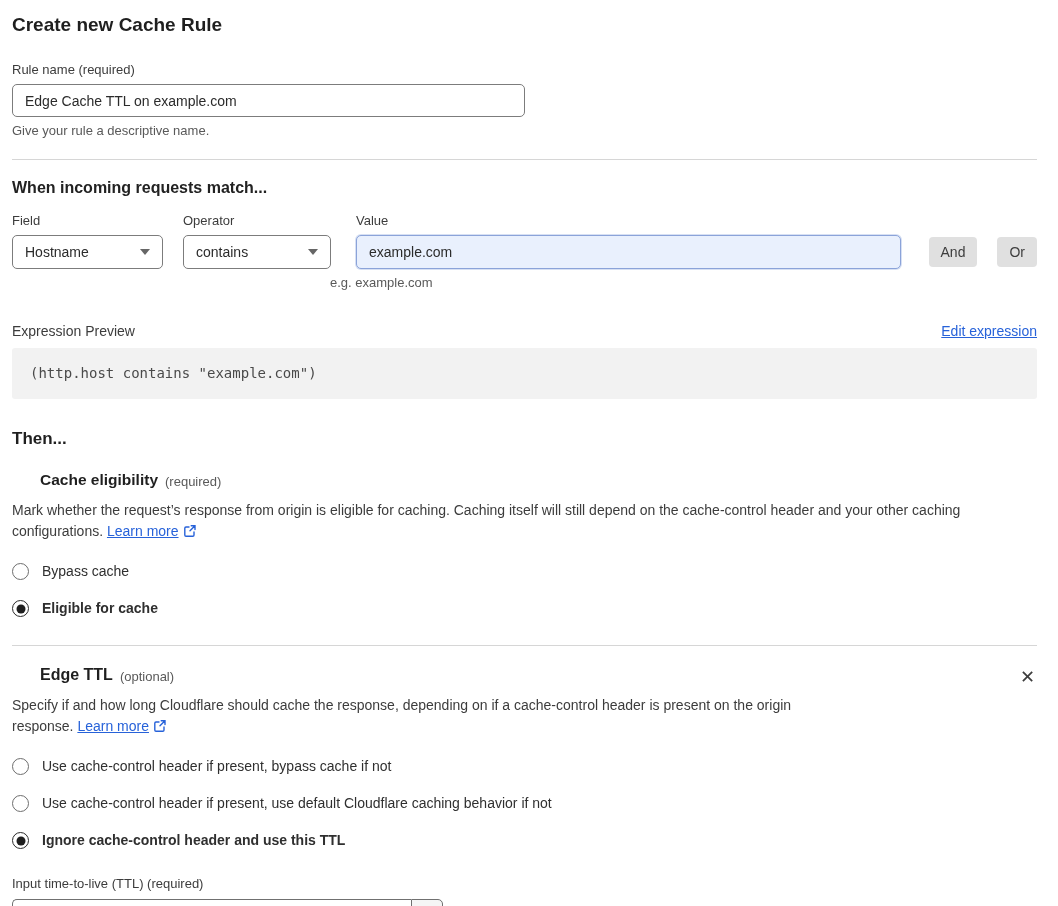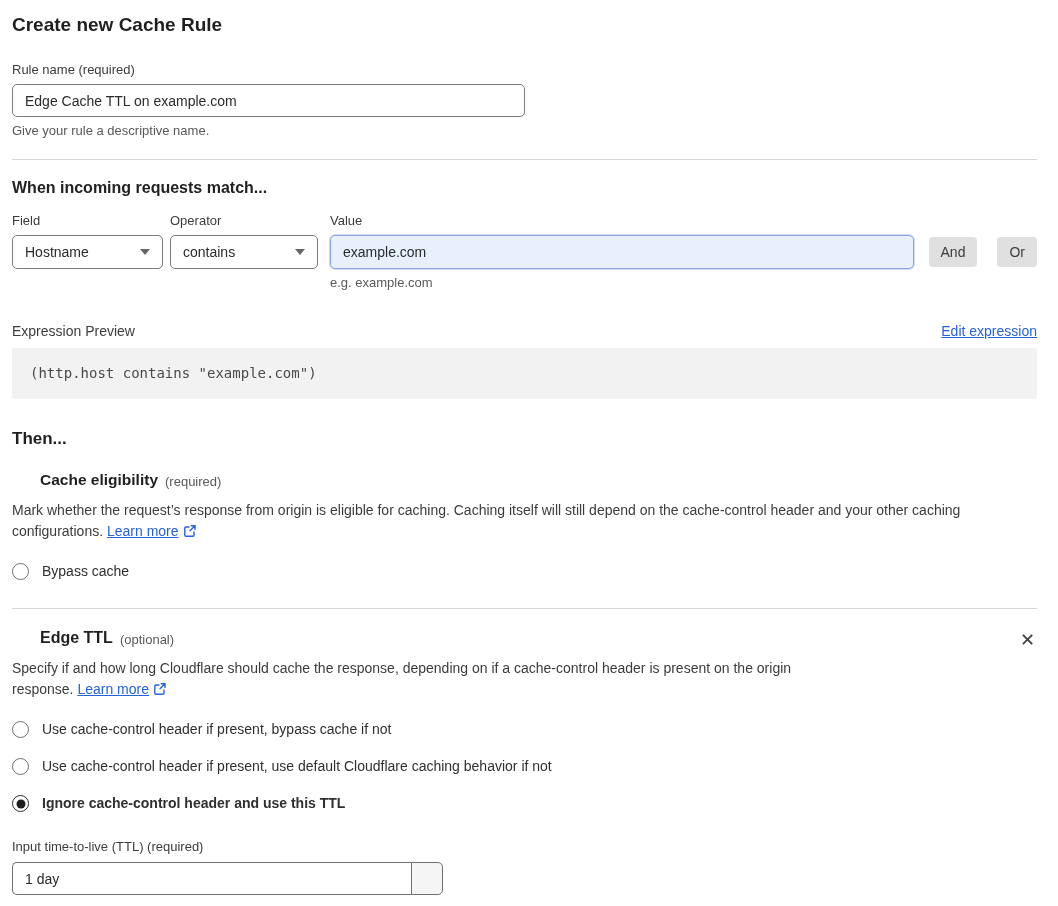--- a/index.html
+++ b/index.html
@@ -18,21 +18,21 @@
     border:1px solid #7c7c7c; border-radius:5px; padding:0 12px;
     font-size:14px; color:#2b2b2b; background:#fff;
     font-family:"Liberation Sans","DejaVu Sans",sans-serif; outline:none;
   }
   .rule-name-block .helper { margin-top:6px; }
 
   hr.divider { border:none; border-top:1px solid #d6d6d6; margin-top:21px; }
 
   .section-heading { font-size:16px; font-weight:700; color:#222; margin-top:19px; }
 
-  .match-row { display:flex; align-items:flex-end; margin-top:16px; }
+  .match-row { display:flex; align-items:flex-end; margin-top:16px;gap:13px; }
   .match-col { display:flex; flex-direction:column; }
   .col-field { width:151px; margin-right:7px; }
   .col-operator { width:148px; margin-right:12px; }
   .col-value { flex:1; }
   .match-col .field-label { margin-bottom:7px; }
 
   .select {
     height:34px; border:1px solid #7c7c7c; border-radius:5px; background:#fff;
     display:flex; align-items:center; justify-content:space-between;
     padding:0 12px; font-size:14px; color:#2b2b2b; cursor:pointer;
@@ -165,20 +165,24 @@
           <path d="M11 8v3a1.2 1.2 0 0 1-1.2 1.2H3A1.2 1.2 0 0 1 1.8 11V4.2A1.2 1.2 0 0 1 3 3h3" fill="none" stroke="#2762d9" stroke-width="1.4" stroke-linecap="round"></path>
           <path d="M8.2 1.8H12v3.8M11.7 2.1 7 6.8" fill="none" stroke="#2762d9" stroke-width="1.4" stroke-linecap="round"></path>
         </svg></span>
   </div>
 
   <div class="radio-group">
     <label class="radio-row">
       <span class="radio"></span>
       <span class="radio-label">Bypass cache</span>
     </label>
+    <label class="radio-row">
+      <span class="radio checked"></span>
+      <span class="radio-label bold">Eligible for cache</span>
+    </label>
   </div>
 
   <hr class="divider" style="margin-top:28px;">
 
   <div class="edge-header">
     <div class="group-header" style="margin-top:0;">
       <span class="group-title" style="font-size:16px;">Edge TTL</span>
       <span class="group-qualifier">(optional)</span>
     </div>
     <button class="close-btn">✕</button>

